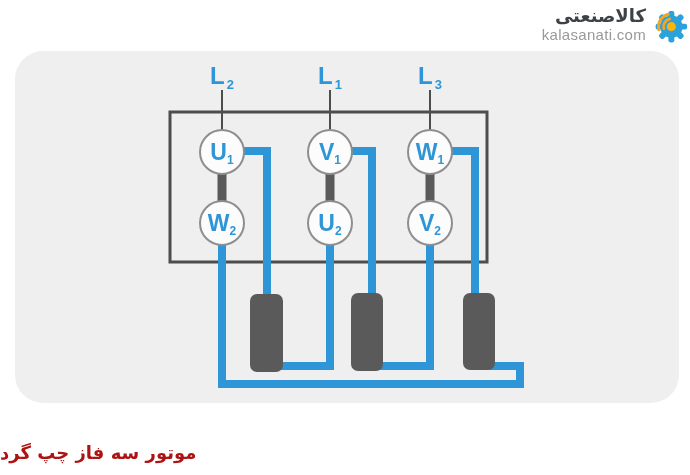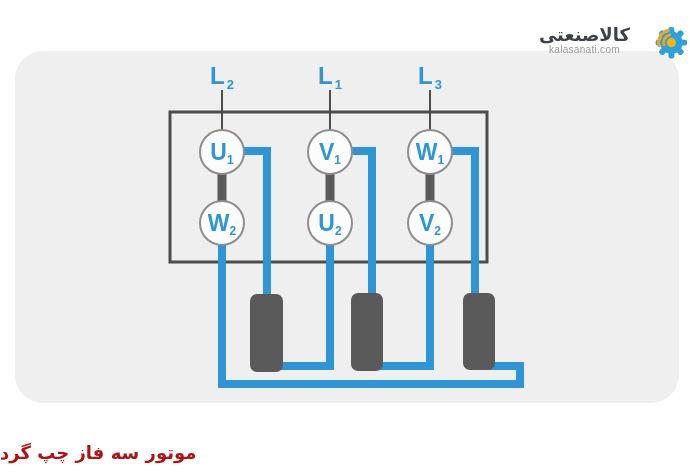--- a/index.html
+++ b/index.html
@@ -35,31 +35,31 @@
   .sub{font-size:13px;font-weight:bold}
   .term{font-size:23px}
   .tsub{font-size:12px;font-weight:bold}
   .wire{fill:none;stroke:var(--wire);stroke-width:8;stroke-linejoin:miter;stroke-linecap:butt}
   .thin{stroke:var(--outline);stroke-width:2}
   .boxline{fill:none;stroke:var(--outline);stroke-width:3}
   .bar{fill:var(--dark)}
   .winding{fill:var(--dark)}
   .node{fill:#fcfcfd;stroke:var(--ring);stroke-width:2}
   .logo{
-    position:absolute;top:19px;right:2px;
-    display:flex;align-items:center;gap:16px;
+    position:absolute;top:3px;right:2px;
+    display:flex;align-items:center;gap:0;
   }
   .logo-text{text-align:right}
   .logo-brand{
     font-size:18px;font-weight:bold;color:var(--brand);
     direction:rtl;line-height:1.15;
     font-family:"DejaVu Sans","Liberation Sans",sans-serif;
   }
   .logo-domain{
-    font-size:10px;color:var(--domain);direction:ltr;
+    font-size:15px;color:var(--domain);direction:ltr;
     text-align:center;letter-spacing:.3px;line-height:1;
     font-family:"Liberation Sans",sans-serif;
   }
   .caption{
     position:absolute;left:0;right:0;top:442px;
     text-align:left;font-weight:bold;font-size:18px;
     color:var(--red);direction:rtl;
     font-family:"DejaVu Sans","Liberation Sans",sans-serif;
   }
 </style>

